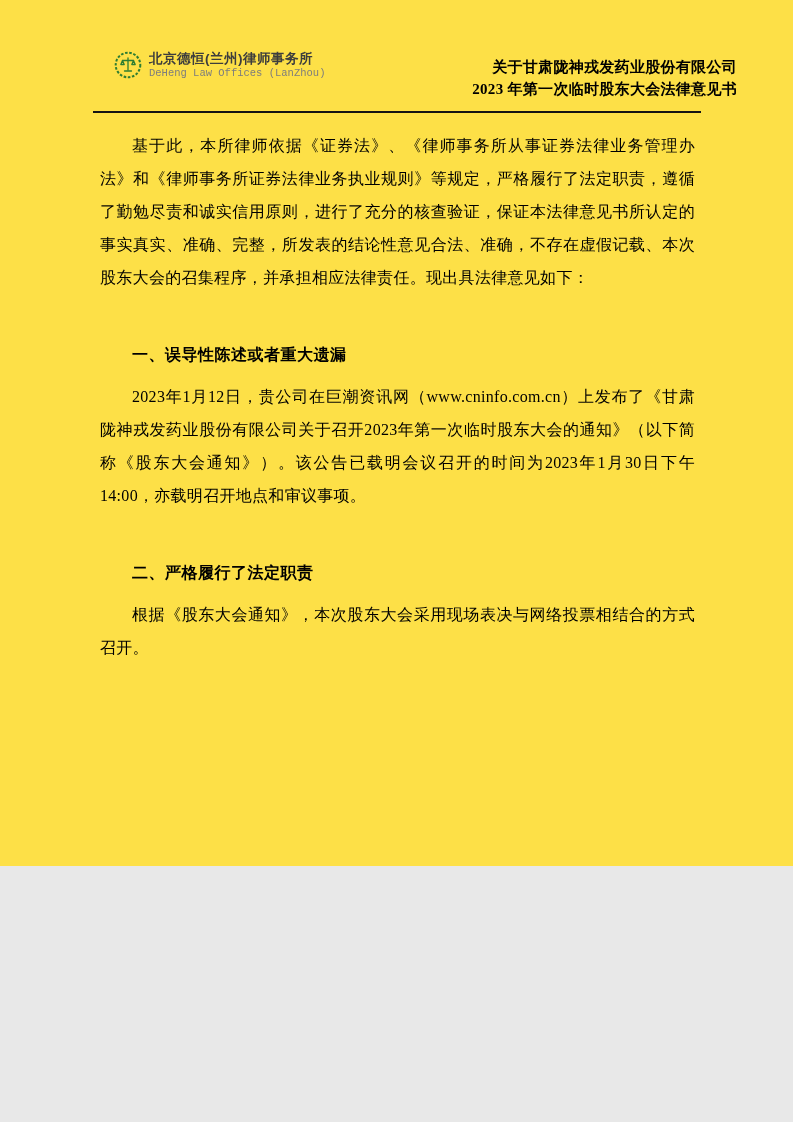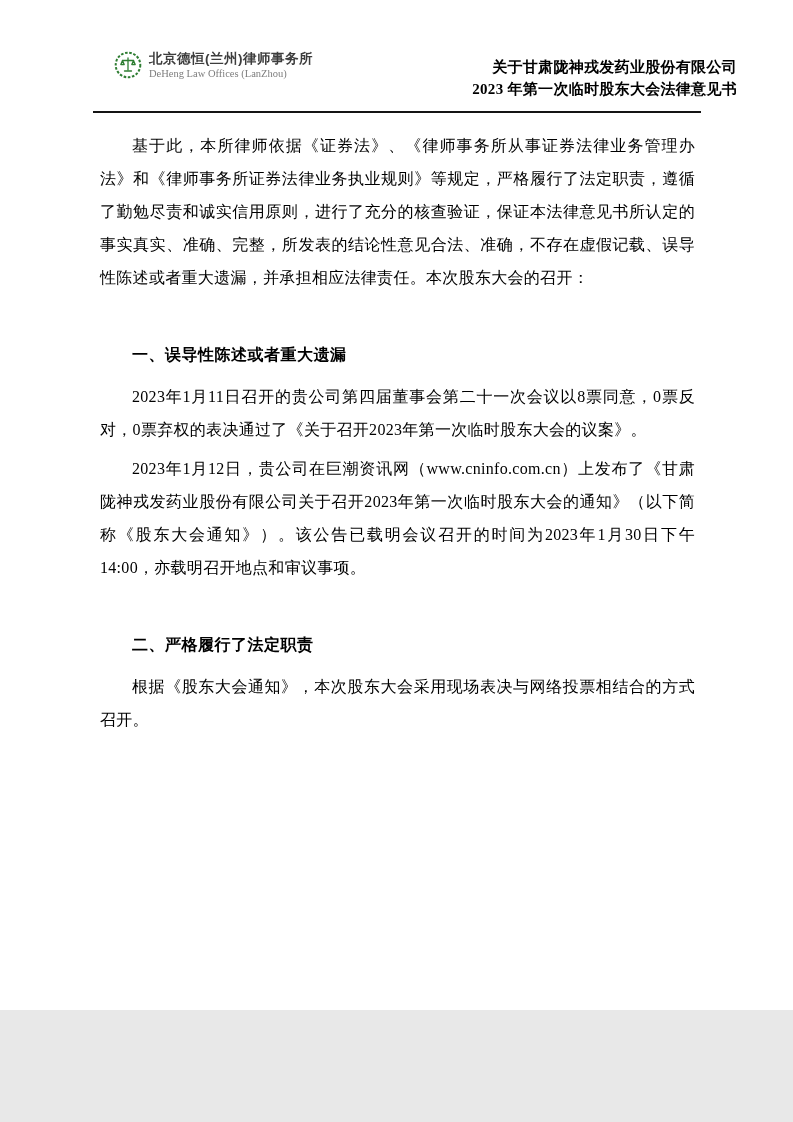--- a/index.html
+++ b/index.html
@@ -1,21 +1,21 @@
 <!DOCTYPE html>
 <html><head>
 <meta charset="utf-8">
 <style>
   html, body { margin: 0; padding: 0; background: #e8e8e8; }
   .page {
     position: relative;
     width: 793px;
-    height: 1010px;
+    height: 866px;
     margin: 0 auto;
-    background: #ffffff;
+    background: #fde047;
     font-family: "Liberation Serif", "DejaVu Serif", serif;
     color: #000;
     overflow: hidden;
     box-sizing: border-box;
   }
   .header {
     display: flex;
     justify-content: space-between;
     align-items: flex-start;
     padding: 50px 40px 0 114px;
@@ -24,21 +24,21 @@
   .logo { width: 28px; height: 28px; flex: 0 0 auto; margin-top: 1px; }
   .firm-zh {
     font-family: "Liberation Sans", "DejaVu Sans", sans-serif;
     font-weight: bold;
     font-size: 13.5px;
     line-height: 17px;
     color: #3d3d3d;
     letter-spacing: 0.5px;
   }
   .firm-en {
-    font-family: Liberation Serif, serif;
+    font-family: Liberation Mono, monospace;
     font-size: 10.5px;
     line-height: 13px;
     color: #7d7d7d;
   }
   .header-right {
     text-align: right;
     font-weight: bold;
     font-size: 15px;
     line-height: 21.5px;
     margin-right: 16px;
@@ -104,24 +104,23 @@
     </div>
     <div class="header-right">
       <div>关于甘肃陇神戎发药业股份有限公司</div>
       <div>2023 年第一次临时股东大会法律意见书</div>
     </div>
   </div>
 
   <hr class="header-rule">
 
   <div class="doc-body">
-    <p class="para">基于此，本所律师依据《证券法》、《律师事务所从事证券法律业务管理办法》和《律师事务所证券法律业务执业规则》等规定，严格履行了法定职责，遵循了勤勉尽责和诚实信用原则，进行了充分的核查验证，保证本法律意见书所认定的事实真实、准确、完整，所发表的结论性意见合法、准确，不存在虚假记载、误导性陈述或者重大遗漏，并承担相应法律责任。本次股东大会的召开：</p>
+    <p class="para">基于此，本所律师依据《证券法》、《律师事务所从事证券法律业务管理办法》和《律师事务所证券法律业务执业规则》等规定，严格履行了法定职责，遵循了勤勉尽责和诚实信用原则，进行了充分的核查验证，保证本法律意见书所认定的事实真实、准确、完整，所发表的结论性意见合法、准确，不存在虚假记载、本次股东大会的召集程序，并承担相应法律责任。现出具法律意见如下：</p>
 
     <h3 class="section-heading">一、误导性陈述或者重大遗漏</h3>
-    <p class="para">2023年1月11日召开的贵公司第四届董事会第二十一次会议以8票同意，0票反对，0票弃权的表决通过了《关于召开2023年第一次临时股东大会的议案》。</p>
     <p class="para">2023年1月12日，贵公司在巨潮资讯网（www.cninfo.com.cn）上发布了《甘肃陇神戎发药业股份有限公司关于召开2023年第一次临时股东大会的通知》（以下简称《股东大会通知》）。该公告已载明会议召开的时间为2023年1月30日下午14:00，亦载明召开地点和审议事项。</p>
 
     <h3 class="section-heading">二、严格履行了法定职责</h3>
     <p class="para">根据《股东大会通知》，本次股东大会采用现场表决与网络投票相结合的方式召开。</p>
   </div>
 
   <div class="page-footer">- 2 -</div>
 
 </div>
 

